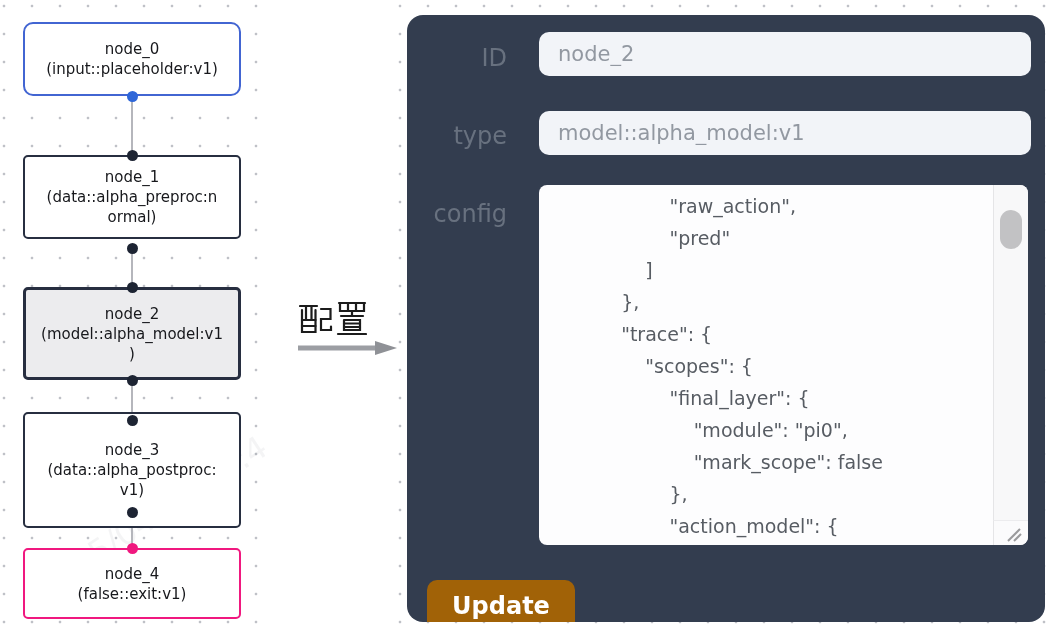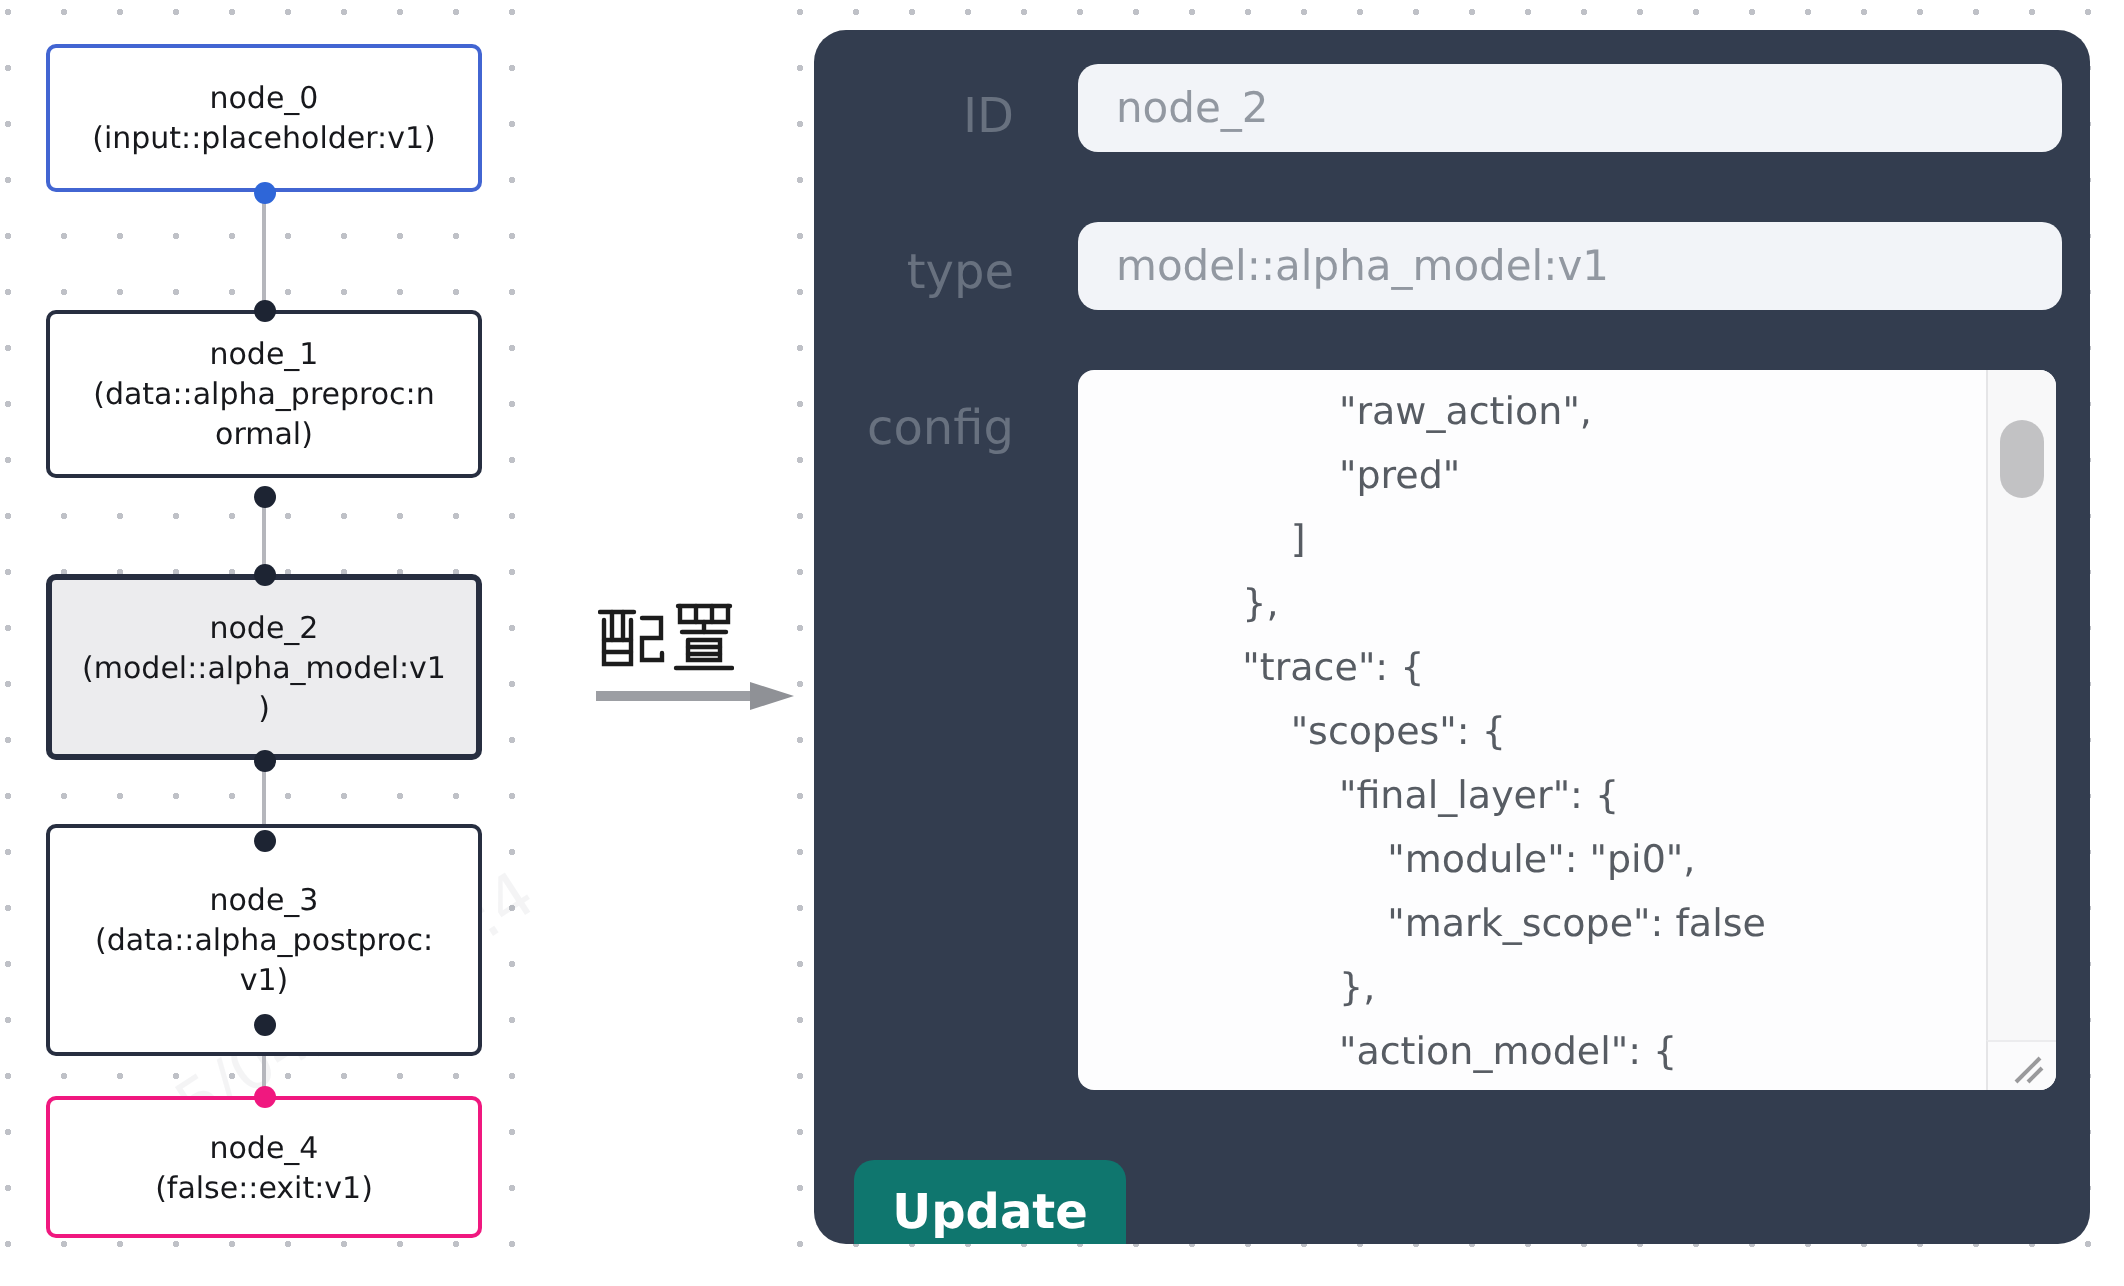--- a/index.html
+++ b/index.html
@@ -29,21 +29,21 @@
   #wm-2 { left: 40px; top: 570px; font-size: 32px; }
 
   
   .node {
     position: absolute; left: 23px; width: 218px;
     background: #ffffff; border: 2px solid #272e40; border-radius: 5px;
     display: flex; flex-direction: column; justify-content: center; align-items: center;
     font-size: 15px; line-height: 20px; color: #17181c; text-align: center;
   }
   .node .nline { white-space: nowrap; }
-  #node-0 { top: 22px;  height: 74px; border-color: #4265d2; }
+  #node-0 { top: 22px;  height: 74px; border-color: #4265d2; border-radius: 10px; }
   #node-1 { top: 155px; height: 84px; }
   #node-2 { top: 287px; height: 93px; background: #ececee; border-width: 3px; }
   #node-3 { top: 412px; height: 116px; }
   #node-4 { top: 548px; height: 71px; border-color: #f0187f; }
 
   .edge {
     position: absolute; left: 131px; width: 2px; background: #b5b6bc;
   }
   #edge-0 { top: 96px;  height: 59px; }
   #edge-1 { top: 248px; height: 39px; }
@@ -105,22 +105,22 @@
   #config-scroll-thumb {
     position: absolute; left: 6px; top: 25px; width: 22px; height: 39px;
     background: #c2c2c4; border-radius: 11px;
   }
   #config-resize-corner {
     position: absolute; left: 586px; top: 505px; width: 35px; height: 25px;
     background: #fbfbfc; border-left: 1px solid #e5e5e7; border-top: 1px solid #ececee;
     border-radius: 0 0 8px 0;
   }
   #update-button {
-    position: absolute; left: 20px; top: 565px; width: 136px; height: 52px;
-    border: none; border-radius: 10px; background: #0f766e;
+    position: absolute; left: 20px; top: 565px; width: 148px; height: 52px;
+    border: none; border-radius: 10px; background: #a16207;
     color: #ffffff; font-size: 24px; font-weight: bold;
     font-family: "DejaVu Sans", "Liberation Sans", sans-serif;
     cursor: pointer;
   }
 </style>
 </head>
 <body>
 
 <div id="stage">
 

